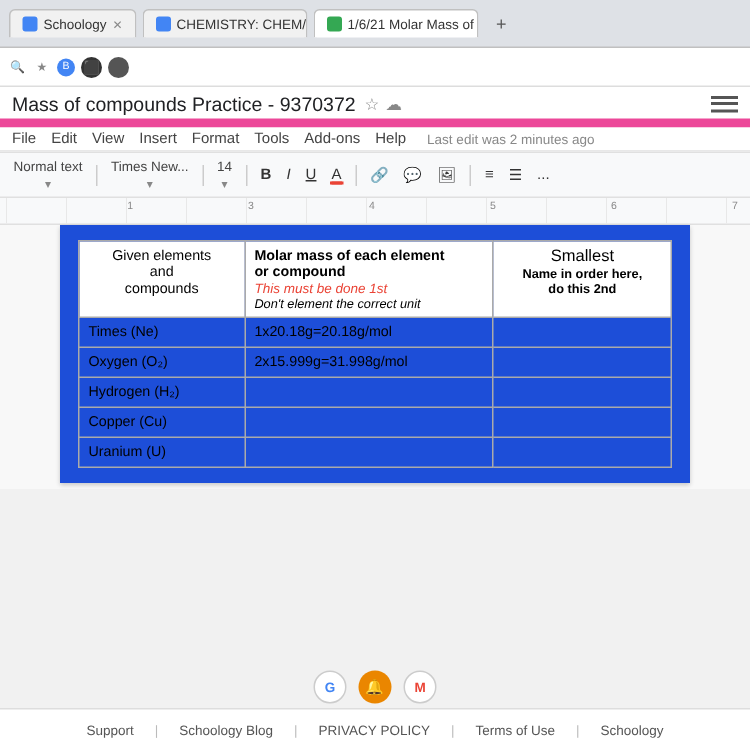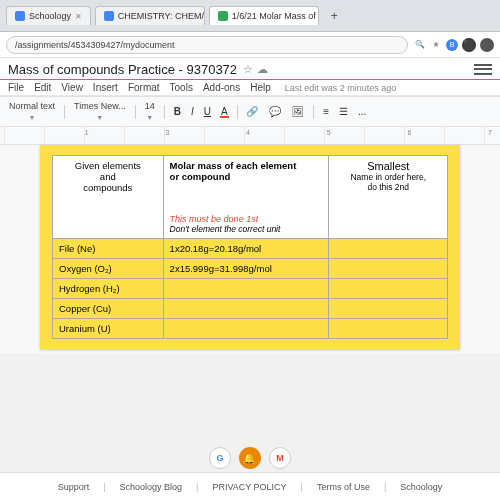--- a/index.html
+++ b/index.html
@@ -104,21 +104,21 @@
     .addr-icon.dark { background: #333; color: white; font-size: 7px; }
     .addr-icon.gray { background: #aaa; color: white; font-size: 7px; }
 
     
     .docs-title-bar {
       background: #fff;
       padding: 4px 8px 2px 8px;
       display: flex;
       align-items: center;
       gap: 6px;
-      border-bottom: 1px solid #ec4899;
+      border-bottom: 6px solid #ec4899;
       justify-content: space-between;
     }
     .doc-title {
       font-size: 13px;
       color: #202124;
       font-weight: normal;
     }
     .title-icons {
       display: flex;
       gap: 4px;
@@ -236,21 +236,21 @@
     }
 
     
     .doc-canvas {
       background: #f8f8f8;
       padding: 0 20px 4px 20px;
       display: flex;
       justify-content: center;
     }
     .doc-page {
-      background: #fde047;
+      background: #1d4ed8;
       width: 100%;
       max-width: 420px;
       box-shadow: 0 1px 3px rgba(0,0,0,0.2);
       padding: 10px 12px;
     }
 
     
     .doc-table {
       width: 100%;
       border-collapse: collapse;
@@ -275,33 +275,32 @@
       font-size: 9.5px;
     }
     .header-cell-2 {
       text-align: left;
       font-size: 9.5px;
     }
     .header-cell-2 .red-text {
       color: #ea4335;
       font-style: italic;
       font-size: 9px;
-      margin-top: 32px;
     }
     .header-cell-2 .italic-text {
       font-style: italic;
       font-size: 8.5px;
     }
     .header-cell-3 {
       text-align: center;
       font-weight: bold;
       font-size: 11px;
     }
     .header-cell-3 .sub-text {
-      font-weight: normal;
+      font-weight: bold;
       font-size: 8.5px;
     }
 
     
     .footer {
       background: #fff;
       border-top: 1px solid #ddd;
       height: 28px;
       display: flex;
       align-items: center;
@@ -362,21 +361,20 @@
   </div>
   <div class="tab active">
     <div class="tab-icon tab-molar"></div>
     <span>1/6/21 Molar Mass of compoun</span>
 
   </div>
   <div class="tab-plus">+</div>
 </div>
 
 <div class="address-bar">
-  <div class="url-box">/assignments/4534309427/mydocument</div>
   <div class="addr-icons">
     <div class="addr-icon search">🔍</div>
     <div class="addr-icon star">★</div>
     <div class="addr-icon blue" style="font-size:7px;">B</div>
     <div class="addr-icon dark" style="width:14px;height:14px;font-size:9px;">⬛</div>
     <div class="addr-icon gray" style="width:14px;height:14px;font-size:9px;background:#555;"></div>
   </div>
 </div>
 
 <div class="docs-title-bar">
@@ -487,21 +485,21 @@
           </th>
           <th class="col3 header-cell-3">
             <div>Smallest</div>
             <div class="sub-text">Name in order here,</div>
             <div class="sub-text">do this 2nd</div>
           </th>
         </tr>
       </thead>
       <tbody>
         <tr>
-          <td>File (Ne)</td>
+          <td>Times (Ne)</td>
           <td>1x20.18g=20.18g/mol</td>
           <td style="position:relative;"></td>
         </tr>
         <tr>
           <td>Oxygen (O₂)</td>
           <td>2x15.999g=31.998g/mol</td>
           <td></td>
         </tr>
         <tr>
           <td>Hydrogen (H₂)</td>

